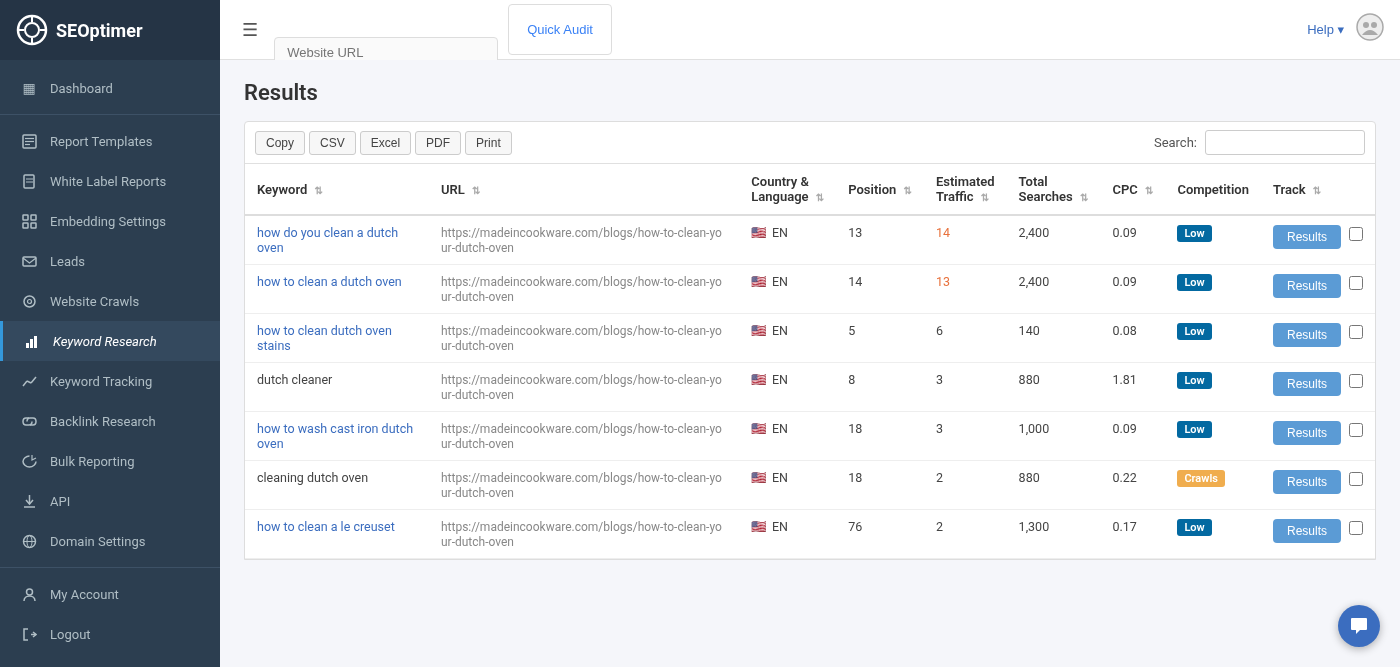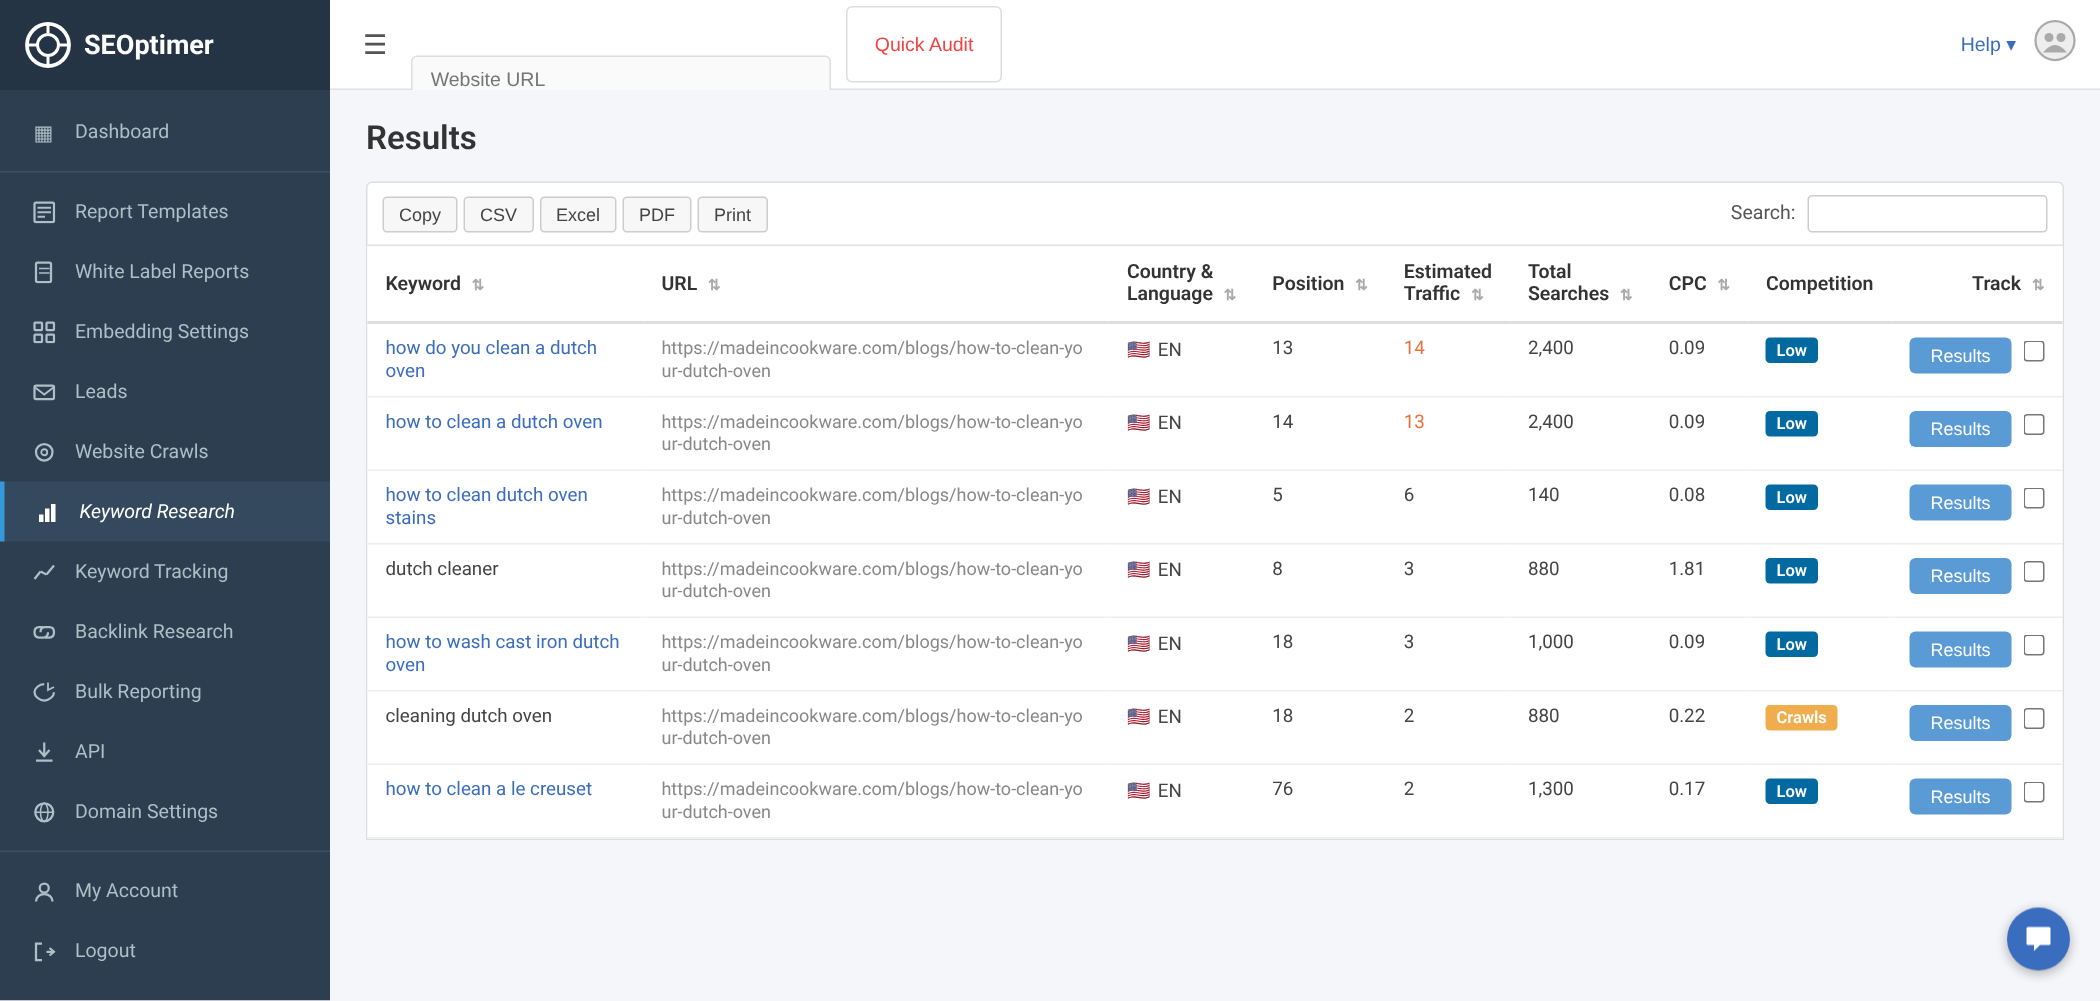--- a/index.html
+++ b/index.html
@@ -78,37 +78,37 @@
     }
     .hamburger-btn {
       background: none;
       border: none;
       cursor: pointer;
       padding: 6px;
       color: #555;
       font-size: 18px;
     }
     .url-input {
-      width: 280px;
+      width: 224px;
       padding: 7px 12px;
       border: 1px solid #ddd;
       border-radius: 4px;
       font-size: 13px;
       color: #0f172a;
       background: #fafafa;
       margin-top: 46px;
     }
     .quick-audit-btn {
       padding: 17px 18px;
       background: #fff;
       border: 1px solid #ddd;
       border-radius: 4px;
       cursor: pointer;
       font-size: 13px;
-      color: #ef4444;
+      color: #3b82f6;
     }
     .topbar-right {
       margin-left: auto;
       display: flex;
       align-items: center;
       gap: 12px;
     }
     .help-btn {
       background: none;
       border: none;
@@ -449,21 +449,21 @@
         <thead>
           <tr>
             <th>Keyword <span class="sort-icon">⇅</span></th>
             <th>URL <span class="sort-icon">⇅</span></th>
             <th>Country &amp;<br>Language <span class="sort-icon">⇅</span></th>
             <th>Position <span class="sort-icon">⇅</span></th>
             <th>Estimated<br>Traffic <span class="sort-icon">⇅</span></th>
             <th>Total<br>Searches <span class="sort-icon">⇅</span></th>
             <th>CPC <span class="sort-icon">⇅</span></th>
             <th>Competition</th>
-            <th style="text-align:right;">Track <span class="sort-icon">⇅</span></th>
+            <th style="text-align:left;">Track <span class="sort-icon">⇅</span></th>
           </tr>
         </thead>
         <tbody id="table-body">
         <tr>
               <td><a href="#" class="keyword-link">how do you clean a dutch oven</a></td>
               <td><span class="url-text">https://madeincookware.com/blogs/how-to-clean-your-dutch-oven</span></td>
               <td>
                 <div class="flag-text">
                   <span>🇺🇸</span>
                   <span>EN</span>

